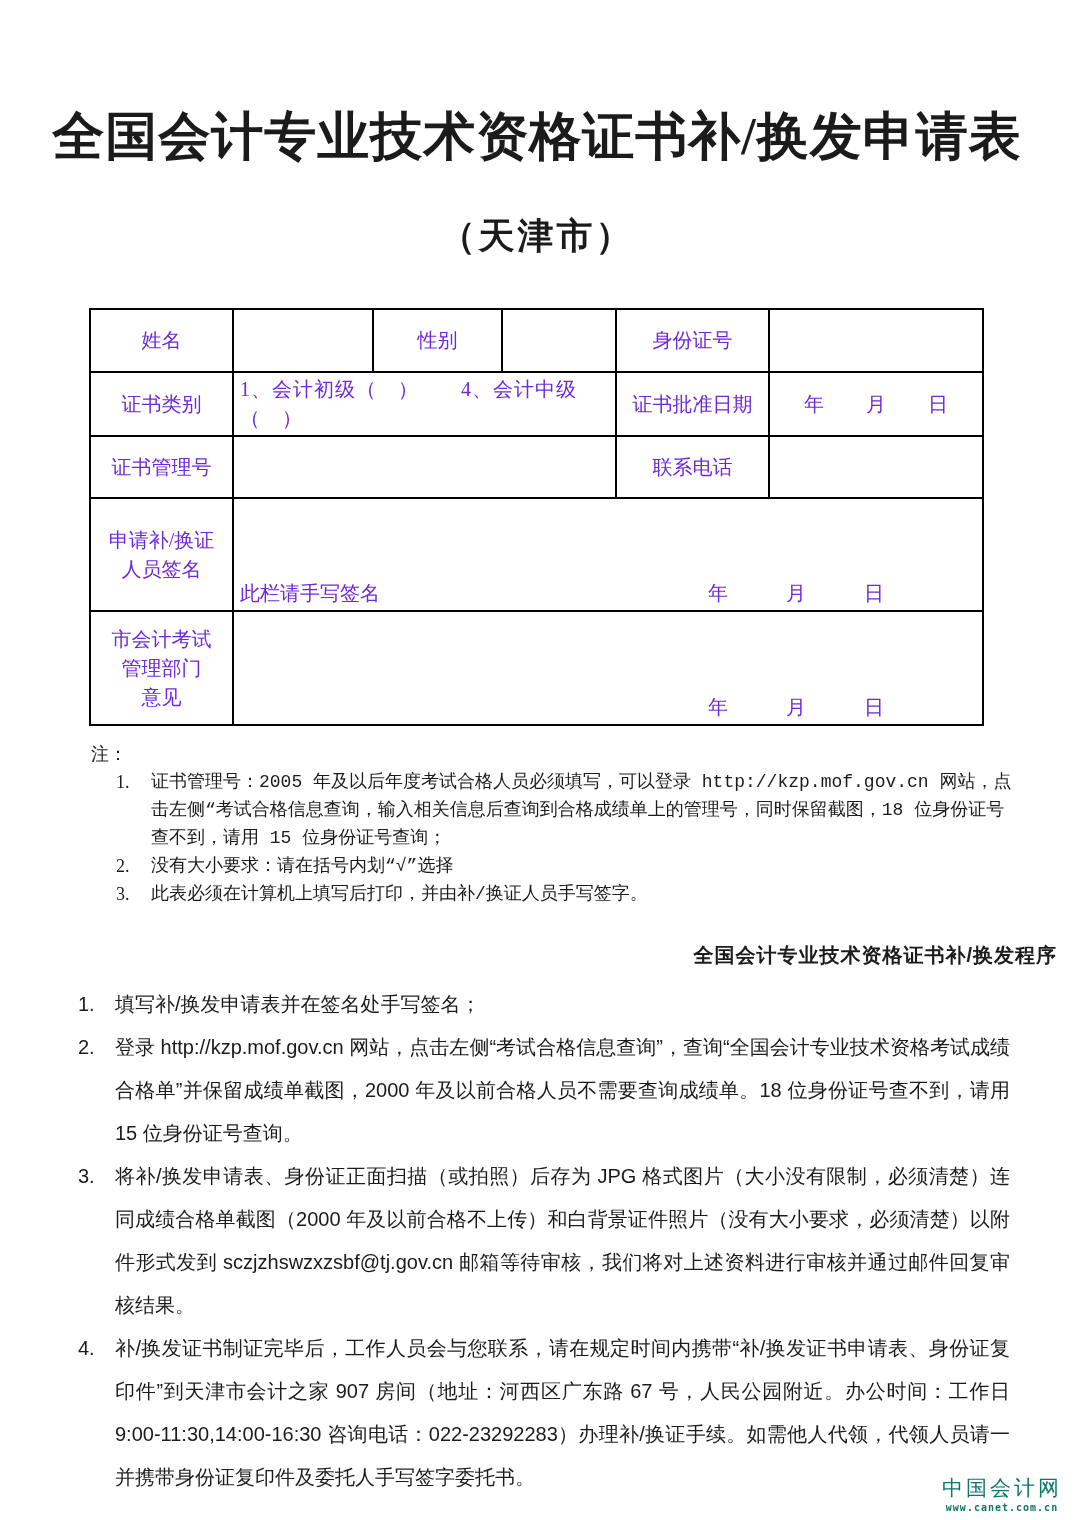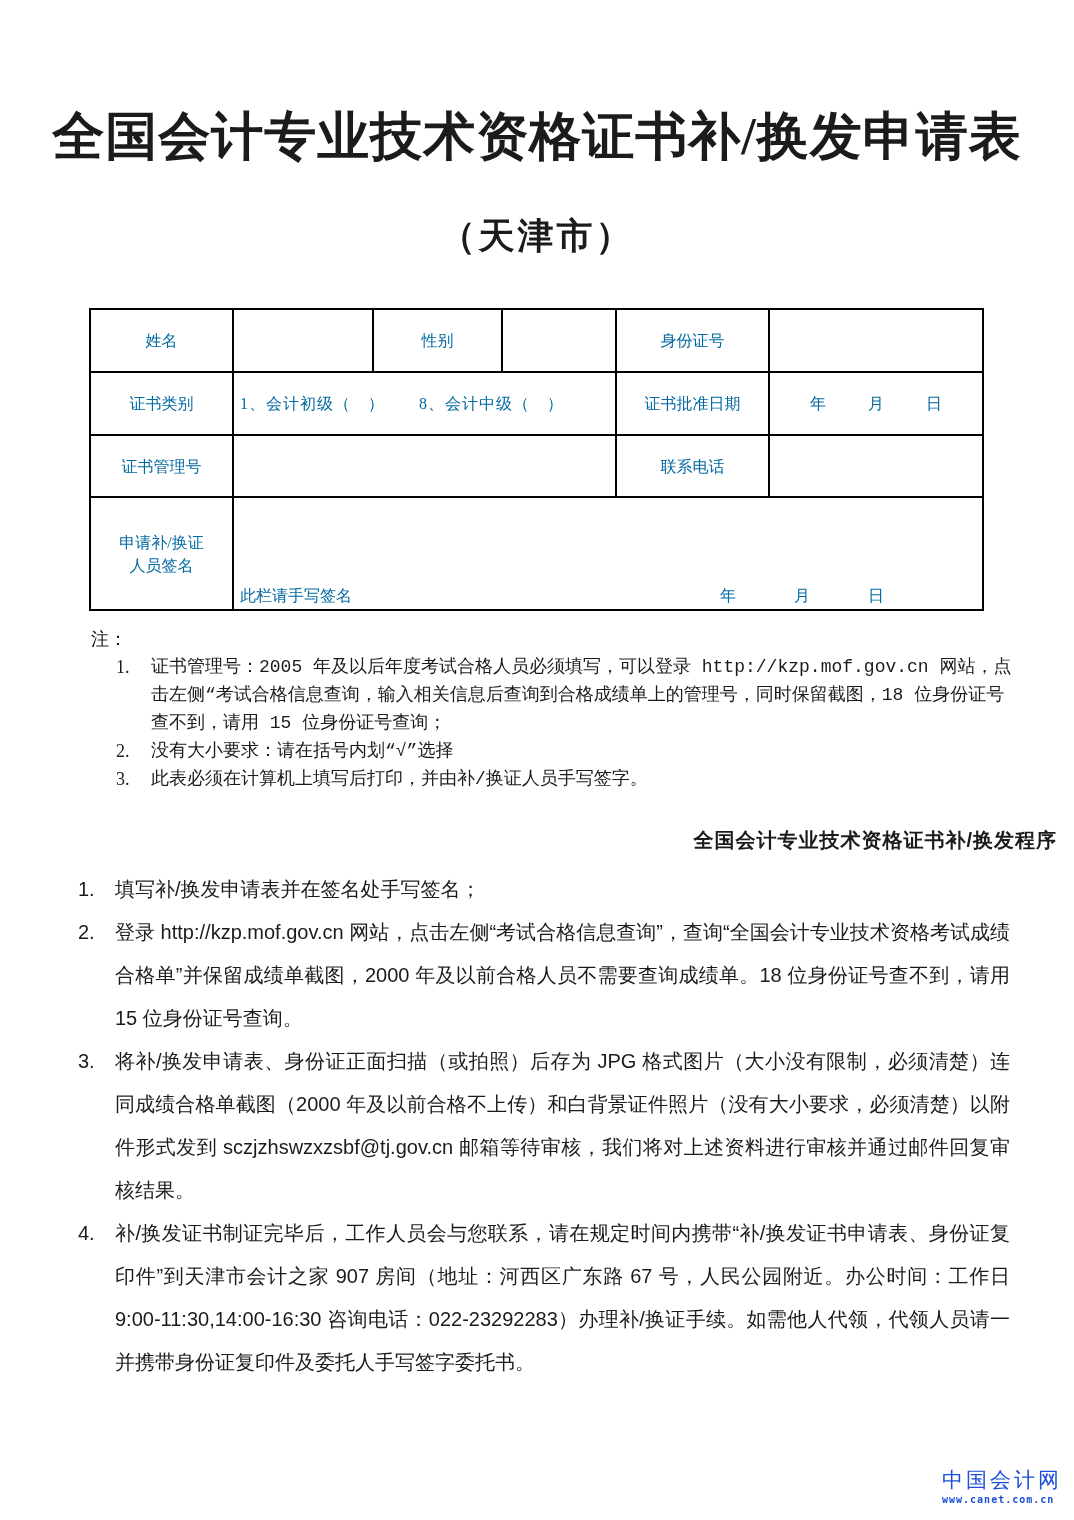--- a/index.html
+++ b/index.html
@@ -30,23 +30,23 @@
     font-size:36px;
     line-height:1.2;
     letter-spacing:3px;
   }
   
   table.form-table{
     margin:50px 0 0 89px;
     border-collapse:collapse;
     table-layout:fixed;
     width:893px;
-    font-size:16px;
+    font-size:20px;
     line-height:1.45;
-    color:#0369a1;
+    color:#6d28d9;
   }
   table.form-table td{
     border:2px solid #000;
     padding:2px 6px;
     overflow:hidden;
   }
   tr.r1 td{height:57px;}
   tr.r2 td{height:57px;}
   tr.r3 td{height:56px;}
   tr.r4 td{height:107px;}
@@ -119,23 +119,23 @@
     font-size:20px;
     line-height:43px;
   }
   .proc-item{display:flex;}
   .proc-num{flex:0 0 37px;}
   .proc-text{flex:1;text-align:justify;}
   
   .watermark{
     position:absolute;
     right:12px;
-    bottom:12px;
-    text-align:left;
-    color:#1d4ed8;
+    bottom:4px;
+    text-align:center;
+    color:#0f766e;
   }
   .wm-name{
     font-family:"Liberation Sans","DejaVu Sans",sans-serif;
     font-size:21px;
     letter-spacing:3px;
     line-height:22px;
   }
   .wm-url{
     font-family:"DejaVu Sans Mono","Liberation Mono",monospace;
     font-weight:700;
@@ -165,21 +165,21 @@
       <tr class="r1">
         <td class="lbl">姓名</td>
         <td></td>
         <td class="lbl">性别</td>
         <td></td>
         <td class="lbl">身份证号</td>
         <td></td>
       </tr>
       <tr class="r2">
         <td class="lbl">证书类别</td>
-        <td class="options" colspan="3">1、会计初级（　）　　8、会计中级（　）</td>
+        <td class="options" colspan="3">1、会计初级（　）　　4、会计中级（　）</td>
         <td class="lbl">证书批准日期</td>
         <td class="datecell">
           <span class="ymd2"><span>年</span><span>月</span><span>日</span></span>
         </td>
       </tr>
       <tr class="r3">
         <td class="lbl">证书管理号</td>
         <td colspan="3"></td>
         <td class="lbl">联系电话</td>
         <td></td>
@@ -189,20 +189,32 @@
           <span class="lbl-line">申请补/换证</span>
           <span class="lbl-line">人员签名</span>
         </td>
         <td class="sigcell" colspan="5">
           <div class="sig-bottom">
             <span class="sig-hint">此栏请手写签名</span>
             <span class="ymd"><span>年</span><span>月</span><span>日</span></span>
           </div>
         </td>
       </tr>
+      <tr class="r5">
+        <td class="lbl">
+          <span class="lbl-line">市会计考试</span>
+          <span class="lbl-line">管理部门</span>
+          <span class="lbl-line">意见</span>
+        </td>
+        <td class="sigcell" colspan="5">
+          <div class="sig-bottom">
+            <span class="ymd"><span>年</span><span>月</span><span>日</span></span>
+          </div>
+        </td>
+      </tr>
     </tbody>
   </table>
 
   <div class="notes">
     <div class="notes-label">注：</div>
     <div class="note-item">
       <span class="note-num">1.</span>
       <span class="note-text">证书管理号：2005 年及以后年度考试合格人员必须填写，可以登录 http://kzp.mof.gov.cn 网站，点击左侧“考试合格信息查询，输入相关信息后查询到合格成绩单上的管理号，同时保留截图，18 位身份证号查不到，请用 15 位身份证号查询；</span>
     </div>
     <div class="note-item">

